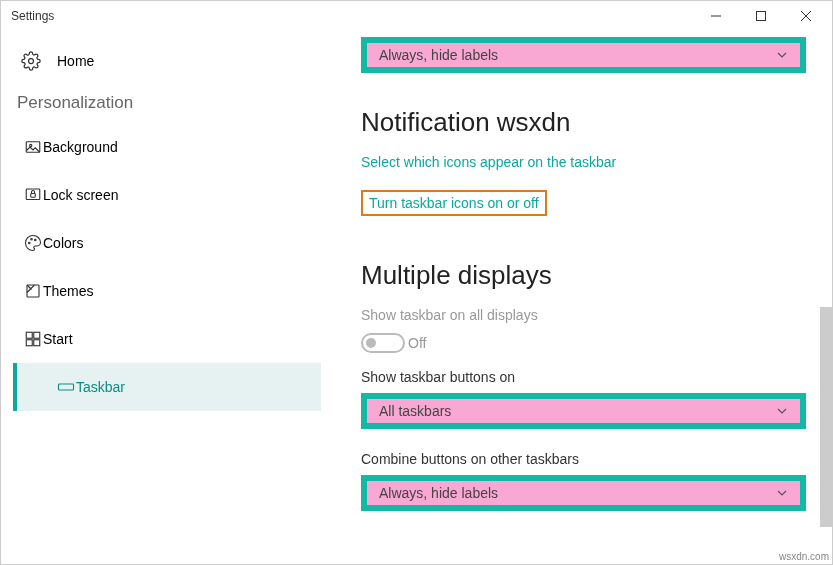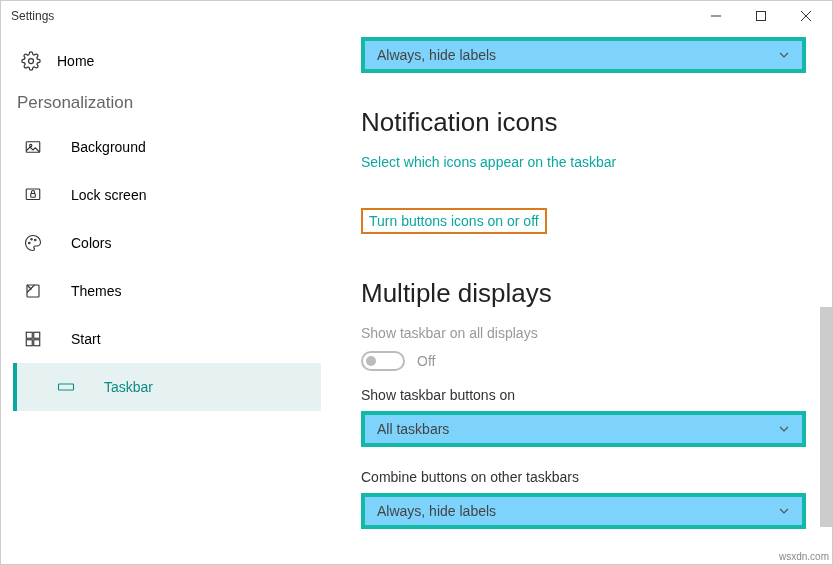--- a/index.html
+++ b/index.html
@@ -52,21 +52,21 @@
     flex: 1; border: none; outline: none;
     font-size: 14px; color: #666;
   }
   .searchbox .sicon { color: #0aa89e; }
   .section-label {
     font-size: 17px; color: #666;
     padding: 4px 4px 10px 4px;
   }
   .nav-items { display: flex; flex-direction: column; }
   .nav-item {
-    display: flex; align-items: center; gap: 28px;
+    display: flex; align-items: center; gap: 0;
     height: 48px;
     padding-left: 10px;
     font-size: 14px;
     position: relative;
   }
   .nav-item.active {
     background: #e6f2f2;
     color: #0c8b84;
     padding-left: 43px;
   }
@@ -79,45 +79,45 @@
   .nav-item.active .icon { color: #0c8b84; }
   .nav-item .icon svg { width: 18px; height: 18px; }
   .main {
     flex: 1;
     padding: 6px 36px 0 40px;
     overflow: hidden;
     position: relative;
   }
   .dropdown {
     width: 445px; height: 36px;
-    border: 4px solid #14b8a6;
+    border: 6px solid #14b8a6;
     display: flex; align-items: center; justify-content: space-between;
     padding: 0 12px;
     font-size: 14px; color: #444;
-    background: #7dd3fc;
+    background: #f9a8d4;
   }
   .dropdown svg { width: 12px; height: 12px; color: #555; }
   h2 {
     font-weight: 300; font-size: 26px; color: #222;
     margin: 34px 0 16px 0;
   }
   .link {
     color: #0aa89e; font-size: 14px;
-    display: block; margin-bottom: 38px;
+    display: block; margin-bottom: 20px;
   }
   .link.highlighted {
     border: 2px solid #d97a1b;
     padding: 3px 6px; display: inline-block;
     margin-bottom: 10px;
   }
   .field-label {
     font-size: 14px; color: #333; margin: 6px 0 2px 0;
   }
   .field-label.disabled { color: #999; }
-  .toggle-row { display: flex; align-items: center; gap: 12px; margin: 10px 0 8px 0; }
+  .toggle-row { display: flex; align-items: center; gap: 3px; margin: 10px 0 8px 0; }
   .toggle {
     width: 44px; height: 20px; border-radius: 10px;
     border: 2px solid #888; position: relative;
   }
   .toggle::after {
     content: ""; position: absolute;
     width: 10px; height: 10px; border-radius: 50%;
     background: #333; left: 3px; top: 3px;
   }
   .toggle-label { font-size: 14px; color: #333; }
@@ -234,23 +234,23 @@
   </div>
 
   <div class="main">
     <div class="dropdown">
       <span>Always, hide labels</span>
       <svg viewBox="0 0 12 12">
           <path d="M2 4l4 4 4-4" fill="none" stroke="currentColor" stroke-width="1.2"></path>
         </svg>
     </div>
 
-    <h2>Notification icons</h2>
+    <h2>Notification wsxdn</h2>
     <a class="link">Select which icons appear on the taskbar</a>
-    <a class="link highlighted">Turn buttons icons on or off</a>
+    <a class="link highlighted">Turn taskbar icons on or off</a>
 
     
 
     <h2>Multiple displays</h2>
 
     <div class="field-label disabled">Show taskbar on all displays</div>
     <div class="toggle-row disabled">
       <div class="toggle"></div>
       <span class="toggle-label">Off</span>
     </div>

